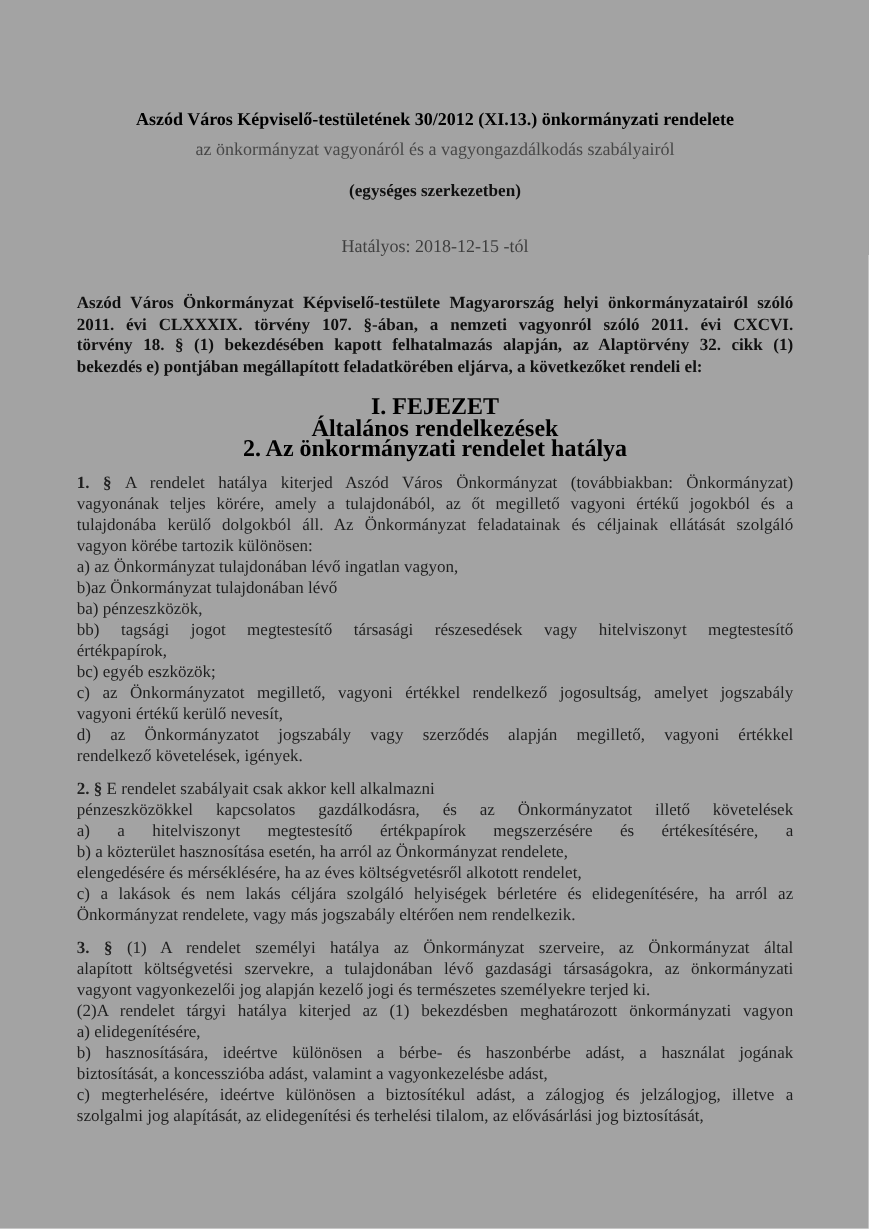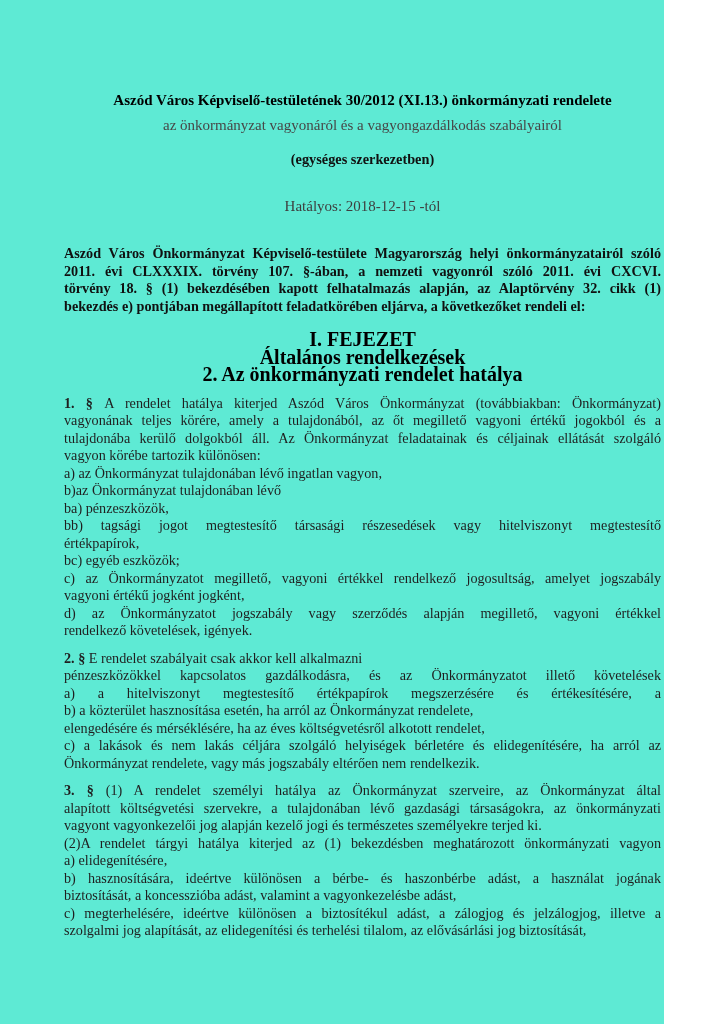--- a/index.html
+++ b/index.html
@@ -1,18 +1,18 @@
 <!DOCTYPE html>
 <html lang="hu"><head>
 <meta charset="utf-8">
 <style>
   html,body{margin:0;padding:0;background:#ffffff;}
   .page{
-    width:664px;height:1024px;position:relative;overflow:hidden;
-    background:#5eead4;
+    width:724px;height:1024px;position:relative;overflow:hidden;
+    background:#a3a3a3;
     font-family:"Liberation Serif","DejaVu Serif",serif;
     color:#1f1f1f;
   }
   .content{position:absolute;left:64px;top:0;width:597px;}
   .doc-header{text-align:center;padding-top:91px;}
   .title1{font-weight:bold;font-size:15px;line-height:19px;color:#000;}
   .title2{font-size:15px;line-height:19px;margin-top:6px;color:#474747;}
   .consolidated{font-weight:bold;font-size:14.3px;line-height:18px;margin-top:15px;color:#101010;}
   .effective{font-size:15px;line-height:18px;margin-top:29px;color:#3e3e3e;}
   .preamble{margin-top:30px;font-weight:bold;}
@@ -59,21 +59,21 @@
         <div class="tline just">vagyonának teljes körére, amely a tulajdonából, az őt megillető vagyoni értékű jogokból és a</div>
         <div class="tline just">tulajdonába kerülő dolgokból áll. Az Önkormányzat feladatainak és céljainak ellátását szolgáló</div>
         <div class="tline">vagyon körébe tartozik különösen:</div>
         <div class="tline">a) az Önkormányzat tulajdonában lévő ingatlan vagyon,</div>
         <div class="tline">b)az Önkormányzat tulajdonában lévő</div>
         <div class="tline">ba) pénzeszközök,</div>
         <div class="tline just">bb) tagsági jogot megtestesítő társasági részesedések vagy hitelviszonyt megtestesítő</div>
         <div class="tline">értékpapírok,</div>
         <div class="tline">bc) egyéb eszközök;</div>
         <div class="tline just">c) az Önkormányzatot megillető, vagyoni értékkel rendelkező jogosultság, amelyet jogszabály</div>
-        <div class="tline">vagyoni értékű jogként jogként,</div>
+        <div class="tline">vagyoni értékű kerülő nevesít,</div>
         <div class="tline just">d) az Önkormányzatot jogszabály vagy szerződés alapján megillető, vagyoni értékkel</div>
         <div class="tline">rendelkező követelések, igények.</div>
       </div>
     <div class="section" id="section-1">
         <div class="tline"><b>2. § </b>E rendelet szabályait csak akkor kell alkalmazni</div>
         <div class="tline just">pénzeszközökkel kapcsolatos gazdálkodásra, és az Önkormányzatot illető követelések</div>
         <div class="tline just">a) a hitelviszonyt megtestesítő értékpapírok megszerzésére és értékesítésére, a</div>
         <div class="tline">b) a közterület hasznosítása esetén, ha arról az Önkormányzat rendelete,</div>
         <div class="tline">elengedésére és mérséklésére, ha az éves költségvetésről alkotott rendelet,</div>
         <div class="tline just">c) a lakások és nem lakás céljára szolgáló helyiségek bérletére és elidegenítésére, ha arról az</div>

